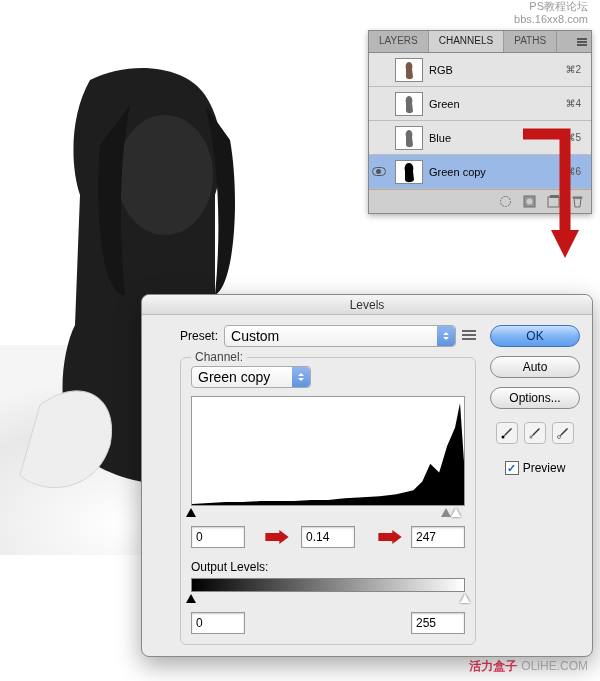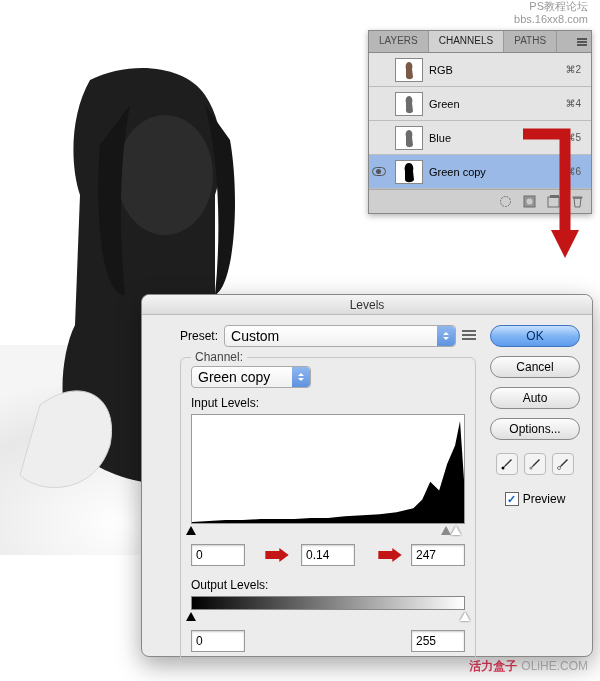--- a/index.html
+++ b/index.html
@@ -211,21 +211,20 @@
 
       <div class="channel-group">
         <div class="legend">Channel:</div>
         <div class="ch-select-row">
           <div class="mac-select">
             <span>Green copy</span>
             <div class="arrows"></div>
           </div>
         </div>
 
-        <div class="input-levels-label">Input Levels:</div>
         <div class="histo">
           <svg viewBox="0 0 274 110" preserveAspectRatio="none">
             <path d="M 0 110 L 0 109 L 17 108 L 34 107 L 51 107 L 69 106 L 86 106 L 103 106 L 120 105 L 137 105 L 154 103 L 172 102 L 189 101 L 206 99 L 223 95 L 232 86 L 240 68 L 249 77 L 257 50 L 265 31 L 270 6 L 274 66 L 274 110 Z" fill="#000"></path>
           </svg>
         </div>
         <div class="slider-track">
           <div class="tri" style="left:0px;"></div>
           <div class="tri gray" style="left:255px;"></div>
           <div class="tri white" style="left:265px;"></div>
         </div>
@@ -249,21 +248,20 @@
         </div>
         <div class="level-inputs" style="justify-content:space-between;">
           <input class="lv-field" value="0" style="">
           <input class="lv-field" value="255" style="">
         </div>
       </div>
     </div>
 
     <div class="dlg-right">
       <div class="mac-btn primary">OK</div>
-      <div class="mac-btn">Cancel</div>
       <div class="mac-btn">Auto</div>
       <div class="mac-btn">Options...</div>
       <div class="eyedroppers">
         <div class="eyedrop">
             <svg width="14" height="14">
               <path d="M11 2l1 1-6 6-3 2 2-3 6-6z" fill="#333"></path>
               <circle cx="3" cy="11" r="1.5" fill="#000"></circle>
             </svg>
           </div>
         <div class="eyedrop">

